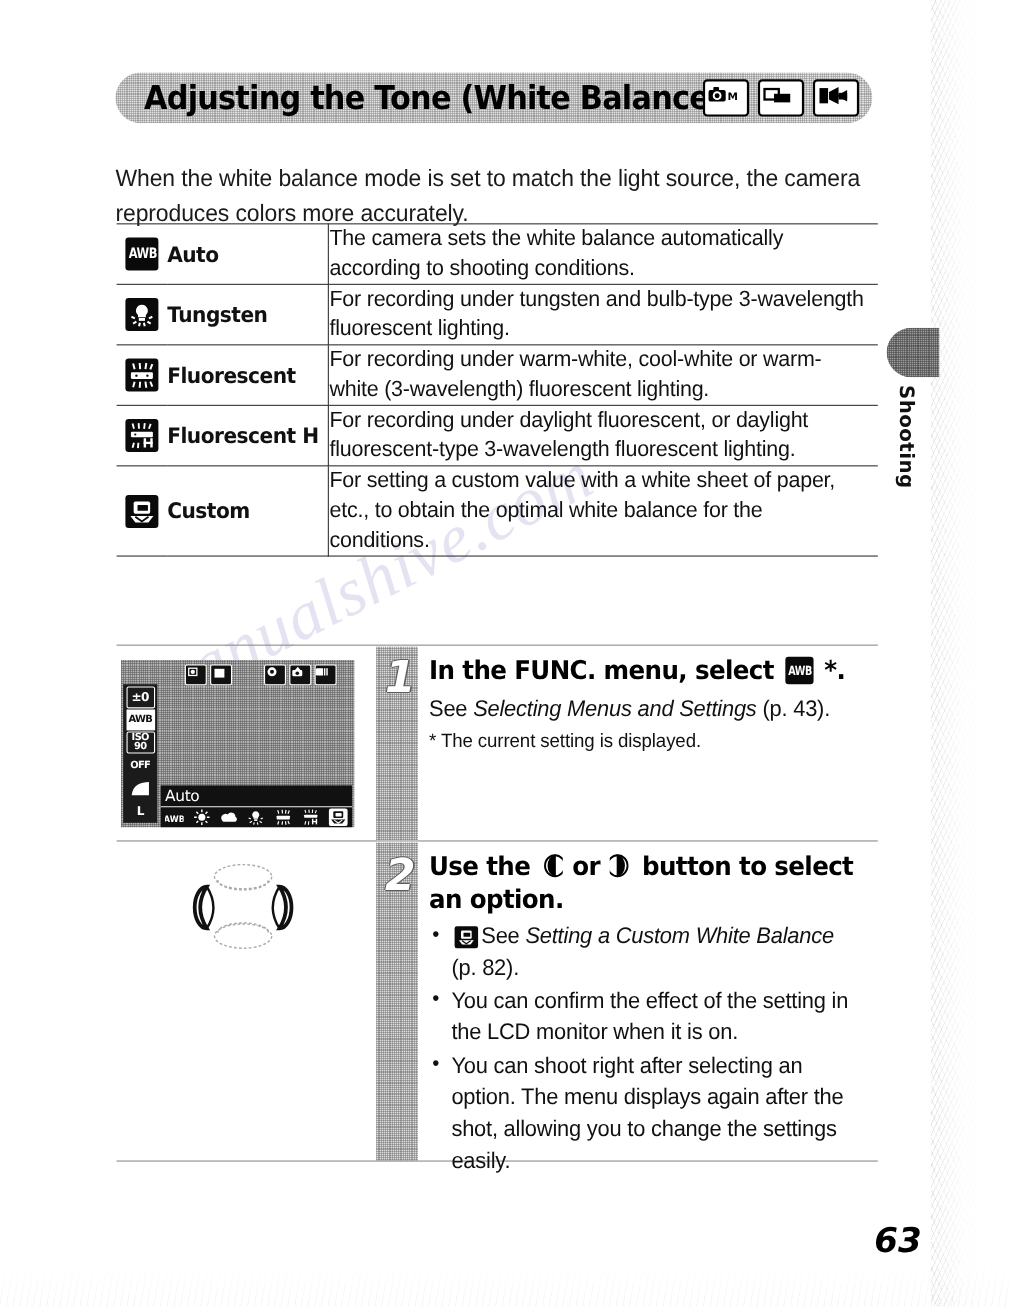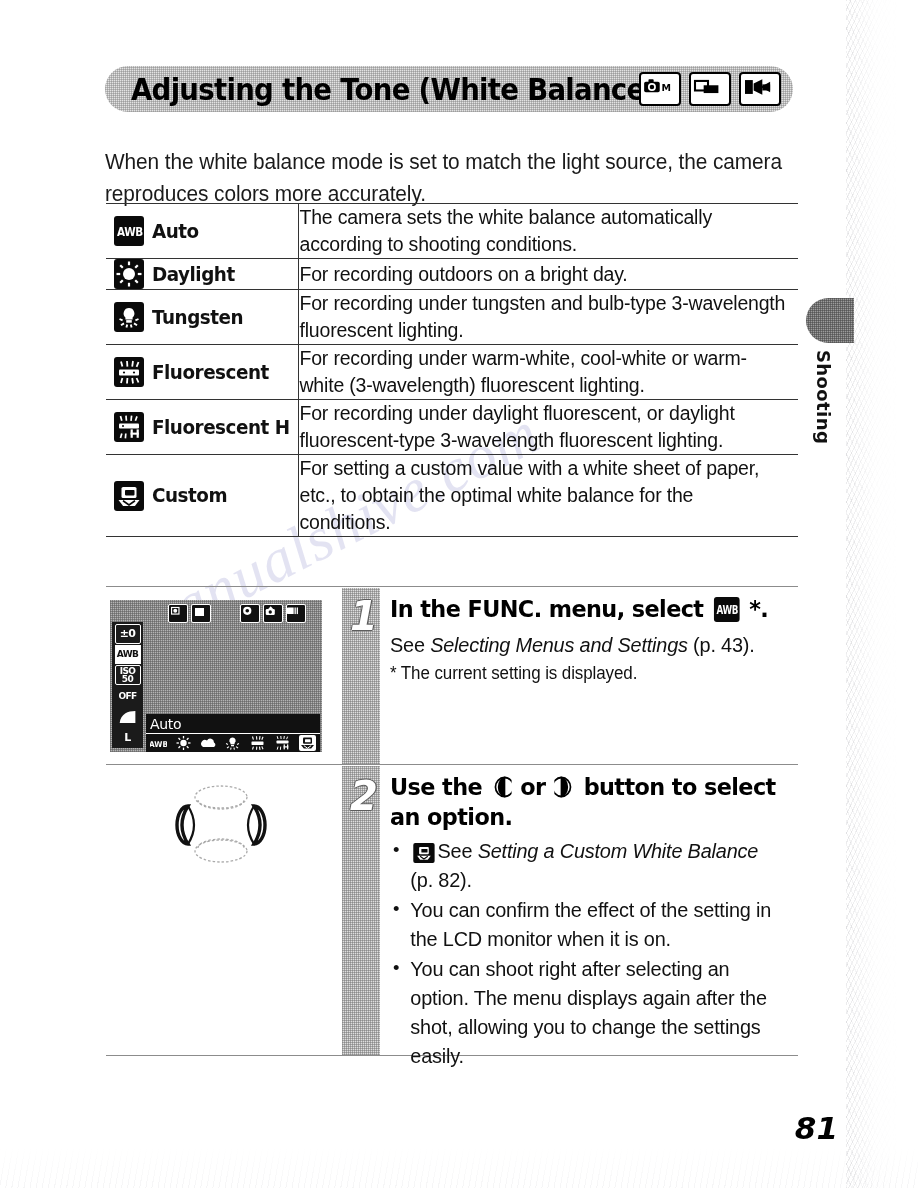--- a/index.html
+++ b/index.html
@@ -564,41 +564,20 @@
     <tr>
       <td class="col-icon">
         <span class="wb-ico">
           <span class="ico-awb-text">AWB</span>
         </span>
       </td>
       <td class="col-name">Auto</td>
       <td class="col-desc">The camera sets the white balance automatically according to shooting conditions.</td>
     </tr>
 
-    <tr>
-      <td class="col-icon">
-        <span class="wb-ico">
-          <svg viewBox="0 0 30 30" width="30" height="30" style="position:absolute;left:0;top:0;">
-            <circle cx="15" cy="15" r="6" fill="#fff"></circle>
-            <g stroke="#fff" stroke-width="2.2" stroke-linecap="butt">
-              <line x1="15" y1="2.5" x2="15" y2="6.2"></line>
-              <line x1="15" y1="23.8" x2="15" y2="27.5"></line>
-              <line x1="2.5" y1="15" x2="6.2" y2="15"></line>
-              <line x1="23.8" y1="15" x2="27.5" y2="15"></line>
-              <line x1="6.2" y1="6.2" x2="8.8" y2="8.8"></line>
-              <line x1="21.2" y1="21.2" x2="23.8" y2="23.8"></line>
-              <line x1="6.2" y1="23.8" x2="8.8" y2="21.2"></line>
-              <line x1="21.2" y1="8.8" x2="23.8" y2="6.2"></line>
-            </g>
-          </svg>
-        </span>
-      </td>
-      <td class="col-name">Daylight</td>
-      <td class="col-desc">For recording outdoors on a bright day.</td>
-    </tr>
 
 
     <tr>
       <td class="col-icon">
         <span class="wb-ico">
           <svg viewBox="0 0 30 30" width="30" height="30" style="position:absolute;left:0;top:0;">
             <path d="M15 6 a5.4 5.4 0 0 1 3.6 9.4 v2.1 h-7.2 v-2.1 A5.4 5.4 0 0 1 15 6 z" fill="#fff"></path>
             <rect x="12.2" y="18.1" width="5.6" height="2.6" fill="#fff"></rect>
             <g stroke="#fff" stroke-width="1.9" stroke-linecap="butt">
               <line x1="5.5" y1="17" x2="8.6" y2="18.4"></line>
@@ -775,21 +754,21 @@
 
   <div id="lcd-left-col">
     <div class="lcd-lc-item boxed">
       <span>±0</span>
     </div>
     <div class="lcd-lc-item sel">
       <span class="tiny">AWB</span>
     </div>
     <div class="lcd-lc-item boxed">
       <span class="tiny">ISO</span>
-      <span class="tiny">50</span>
+      <span class="tiny">90</span>
     </div>
     <div class="lcd-lc-item">
       <span class="tiny">OFF</span>
     </div>
     <div class="lcd-lc-item">
       <svg viewBox="0 0 26 18" width="24" height="17">
         <path d="M4 16 C5 6, 13 3, 21 3 L21 16 z" fill="#fff"></path>
       </svg>
     </div>
     <div class="lcd-lc-item">
@@ -898,13 +877,13 @@
     <path d="M92 22 a11 19 0 0 1 0 38 q12 -19 0 -38 z" fill="none" stroke="#111" stroke-width="3.4"></path>
     <path d="M92 22 q-12 19 0 38" fill="none" stroke="#111" stroke-width="2.2"></path>
   </svg>
 </div>
 
 <div id="side-tab">
   <div id="side-tab-thumb"></div>
   <div id="side-tab-label">Shooting</div>
 </div>
 
-<div id="page-number">81</div>
+<div id="page-number">63</div>
 
 </body></html>

